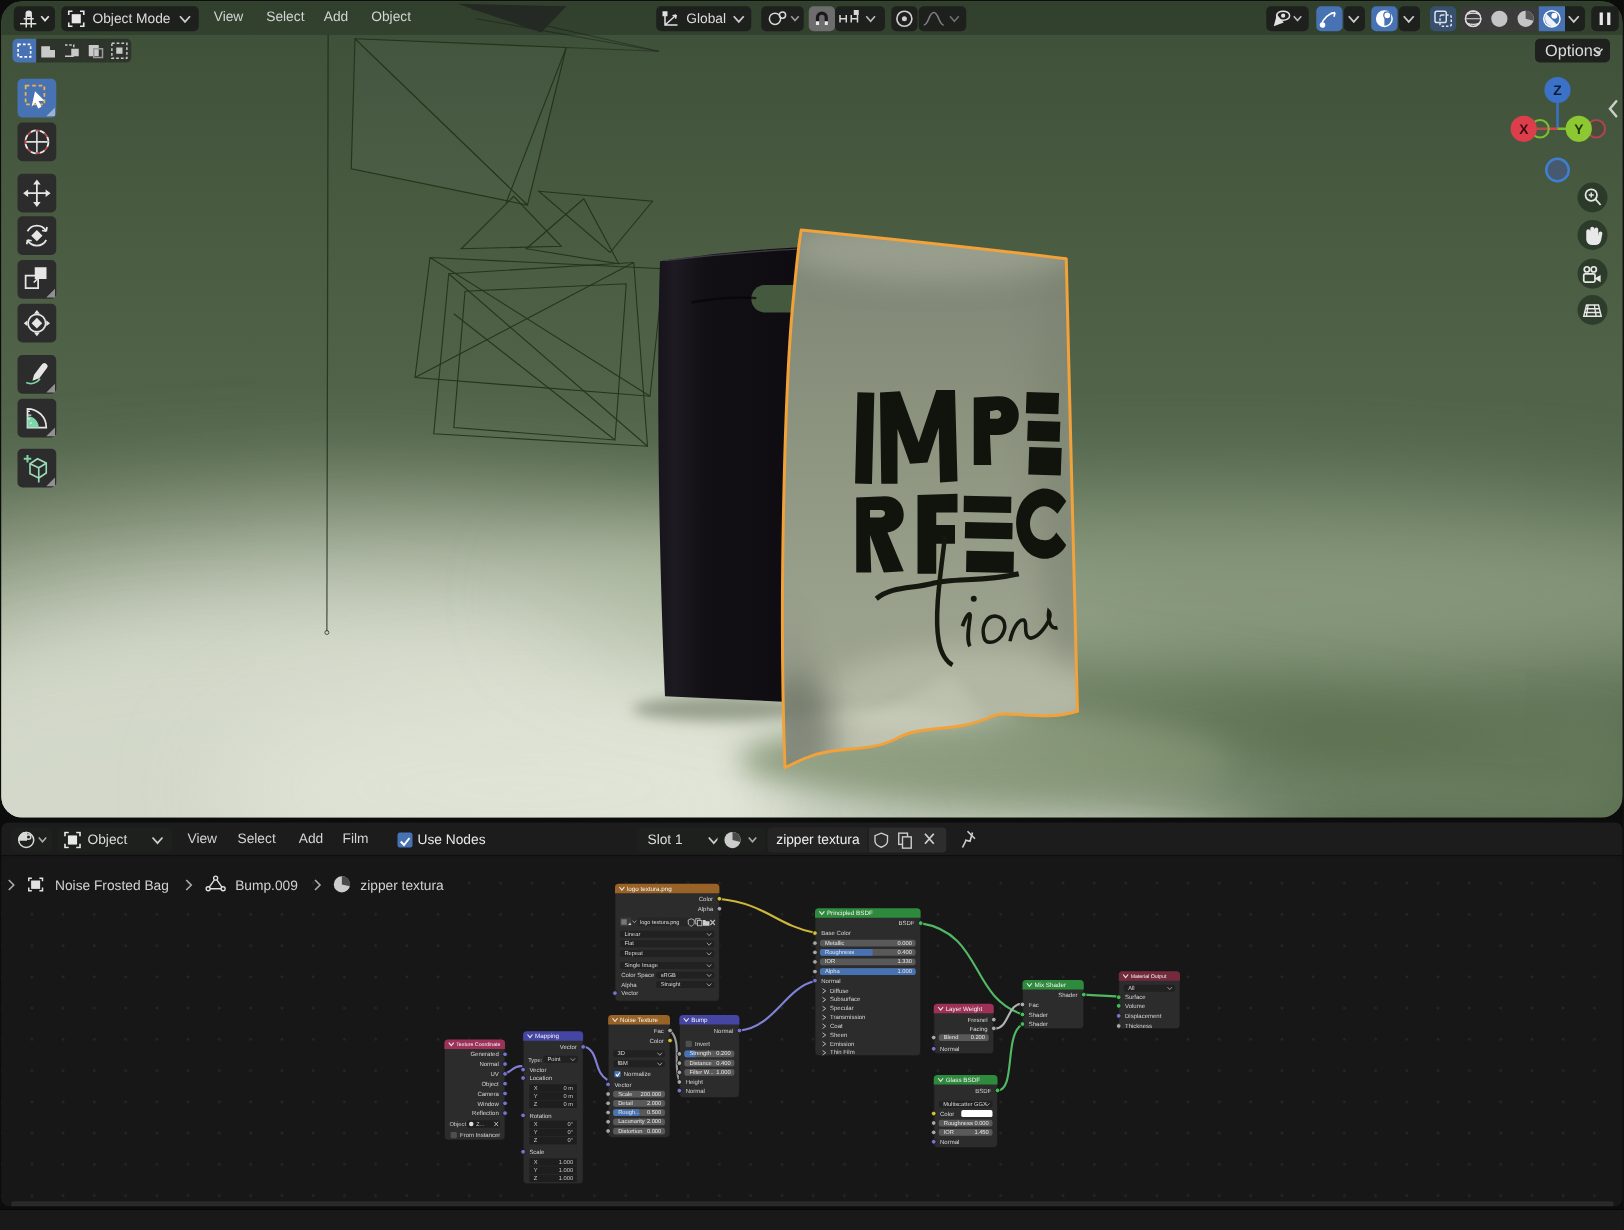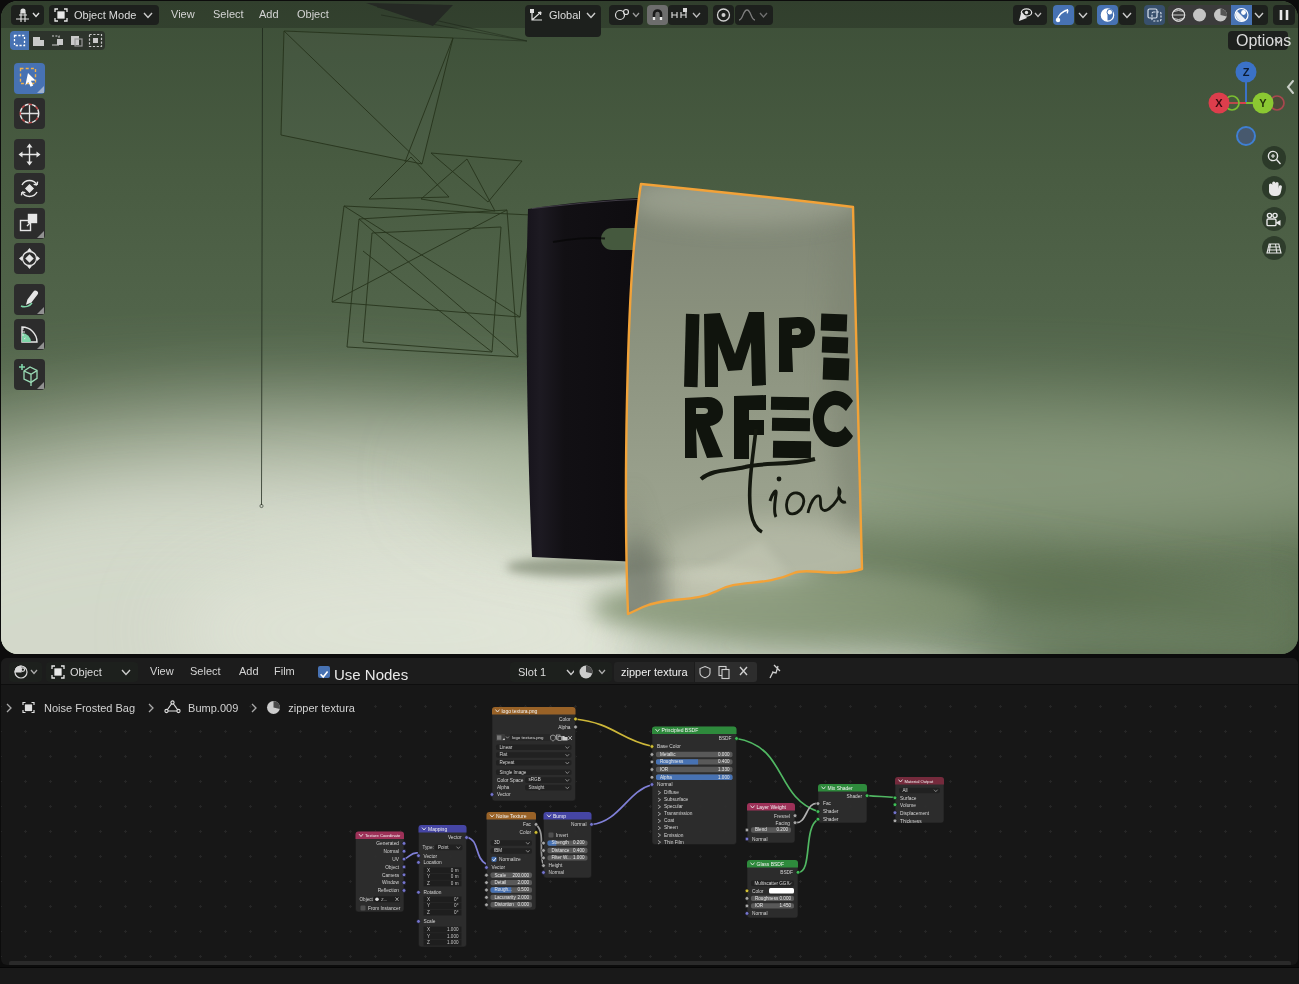--- a/index.html
+++ b/index.html
@@ -149,21 +149,21 @@
       </svg><svg width="14" height="14" style="position:absolute;left:5px;top:3px">
         <g stroke="#e8e8e8" fill="none" stroke-width="1.3">
           <path d="M1,4 v-3 h3 M10,1 h3 v3 M13,10 v3 h-3 M4,13 h-3 v-3"></path>
           <rect x="4" y="4" width="6" height="6" fill="#e8e8e8"></rect>
         </g>
       </svg></div>
 <div class="menu" style="left:170px">View</div>
 <div class="menu" style="left:212px">Select</div>
 <div class="menu" style="left:258px">Add</div>
 <div class="menu" style="left:296px">Object</div>
-<div class="btn" style="left:524px;top:4px;width:76px;height:32px;padding-left:24px">Global<svg width="12" height="8" style="position:absolute;right:4px;top:7px">
+<div class="btn" style="left:524px;top:4px;width:76px;height:20px;padding-left:24px">Global<svg width="12" height="8" style="position:absolute;right:4px;top:7px">
         <path d="M2,1 l4,4.5 4,-4.5" stroke="#cccccc" fill="none" stroke-width="1.4"></path>
       </svg><svg width="15" height="15" style="position:absolute;left:4px;top:3px">
         <g stroke="#e0e0e0" fill="none" stroke-width="1.2">
           <path d="M3,2 v10 h10 M3,12 L12,4 M12,4 l-3,0.5 M12,4 l-0.5,3"></path>
           <rect x="1" y="1" width="4" height="4" fill="#e0e0e0" stroke="none"></rect>
         </g>
       </svg></div>
 <div class="btn" style="left:608px;top:4px;width:34px;height:20px"><svg width="34" height="20">
         <g stroke="#d8d8d8" fill="none" stroke-width="1.2">
           <circle cx="11" cy="10" r="4.5"></circle>
@@ -252,21 +252,21 @@
         <path d="M9,8 h6 v6 h-6 Z" fill="#c9c9c9"></path>
       </svg></div>
 <div class="abs" style="left:66px;top:30px;width:19px;height:19px;background:rgba(40,43,40,0.75);border-radius:0"><svg width="19" height="19">
         <path d="M4,5 h8 v9 h-8 Z" fill="#c9c9c9"></path>
         <rect x="8" y="8" width="7" height="7" fill="none" stroke="#9a9a9a" stroke-width="1.2"></rect>
       </svg></div>
 <div class="abs" style="left:85px;top:30px;width:19px;height:19px;background:rgba(40,43,40,0.75);border-radius:0 4px 4px 0"><svg width="19" height="19">
         <rect x="3.5" y="3.5" width="12" height="12" fill="none" stroke="#c9c9c9" stroke-width="1.2" stroke-dasharray="2.2,1.6"></rect>
         <rect x="7" y="7" width="5" height="5" fill="#c9c9c9"></rect>
       </svg></div>
-<div class="btn" style="left:1227px;top:30px;width:60px;height:19px;line-height:19px;font-size:16px;background:#1e211e;padding-left:8px">Options<svg width="10" height="7" style="position:absolute;right:4px;top:7px">
+<div class="btn" style="left:1227px;top:30px;width:60px;height:19px;line-height:19px;font-size:13px;background:#1e211e;padding-left:8px">Options<svg width="10" height="7" style="position:absolute;right:4px;top:7px">
         <path d="M1,1 l3.5,4 3.5,-4" stroke="#cccccc" fill="none" stroke-width="1.3"></path>
       </svg></div>
 <div id="tools">
 <div class="tool active" style="top:0px;border-radius:4px"><svg width="31" height="31">
           <g fill="none" stroke="#f0b24a" stroke-width="1.4">
             <rect x="6.5" y="5.5" width="15" height="15" stroke-dasharray="3,2.2"></rect>
           </g>
           <path d="M13,11 l7.5,7.5 -4.6,0.3 2.3,4.6 -2.6,1.3 -2.3,-4.7 -3,3.4 Z" fill="#ffffff" transform="translate(1,-1)"></path>
           <path d="M31,24 v7 h-7 Z" fill="rgba(230,230,230,0.55)" transform="translate(-1,-1)"></path>
         </svg></div>
@@ -680,21 +680,21 @@
           <rect x="4" y="4" width="6" height="6" fill="#e8e8e8"></rect>
         </g>
       </svg></div>
 <div class="menu" style="left:149px;top:8px">View</div>
 <div class="menu" style="left:189px;top:8px">Select</div>
 <div class="menu" style="left:238px;top:8px">Add</div>
 <div class="menu" style="left:273px;top:8px">Film</div>
 <div class="abs" style="left:317px;top:8px;width:12px;height:12px;background:#4772b3;border-radius:2px"><svg width="12" height="12">
         <path d="M2.6,6.2 l2.6,2.8 4.4,-5.6" stroke="#ffffff" stroke-width="1.6" fill="none"></path>
       </svg></div>
-<div class="abs" style="left:333px;top:8px;color:#e8e8e8;font-size:15px">Use Nodes</div>
+<div class="abs" style="left:333px;top:8px;color:#e8e8e8;font-size:11px">Use Nodes</div>
 <div class="btn" style="left:509px;top:4px;width:72px;height:20px;padding-left:8px">Slot 1<svg width="12" height="8" style="position:absolute;right:5px;top:7px">
         <path d="M2,1 l4,4.5 4,-4.5" stroke="#cccccc" fill="none" stroke-width="1.4"></path>
       </svg></div>
 <div class="btn" style="left:573px;top:4px;width:38px;height:20px"><svg width="38" height="20">
         <circle cx="12" cy="10" r="6.5" fill="#cccccc"></circle>
         <path d="M12,10 L12,3.5 A6.5,6.5 0 0 1 18.3,11.5 Z" fill="#4a4a4a"></path>
         <path d="M25,8 l3,3.5 3,-3.5" stroke="#aaaaaa" fill="none" stroke-width="1.3"></path>
       </svg></div>
 <div class="abs" style="left:613px;top:4px;width:80px;height:20px;background:#242424;border-radius:3px 0 0 3px;color:#f0f0f0;font-size:11px;line-height:20px;padding-left:7px">zipper textura</div>
 <div class="abs" style="left:694px;top:4px;width:62px;height:20px;background:#2d2d2d;border-radius:0 3px 3px 0"><svg width="62" height="20">

